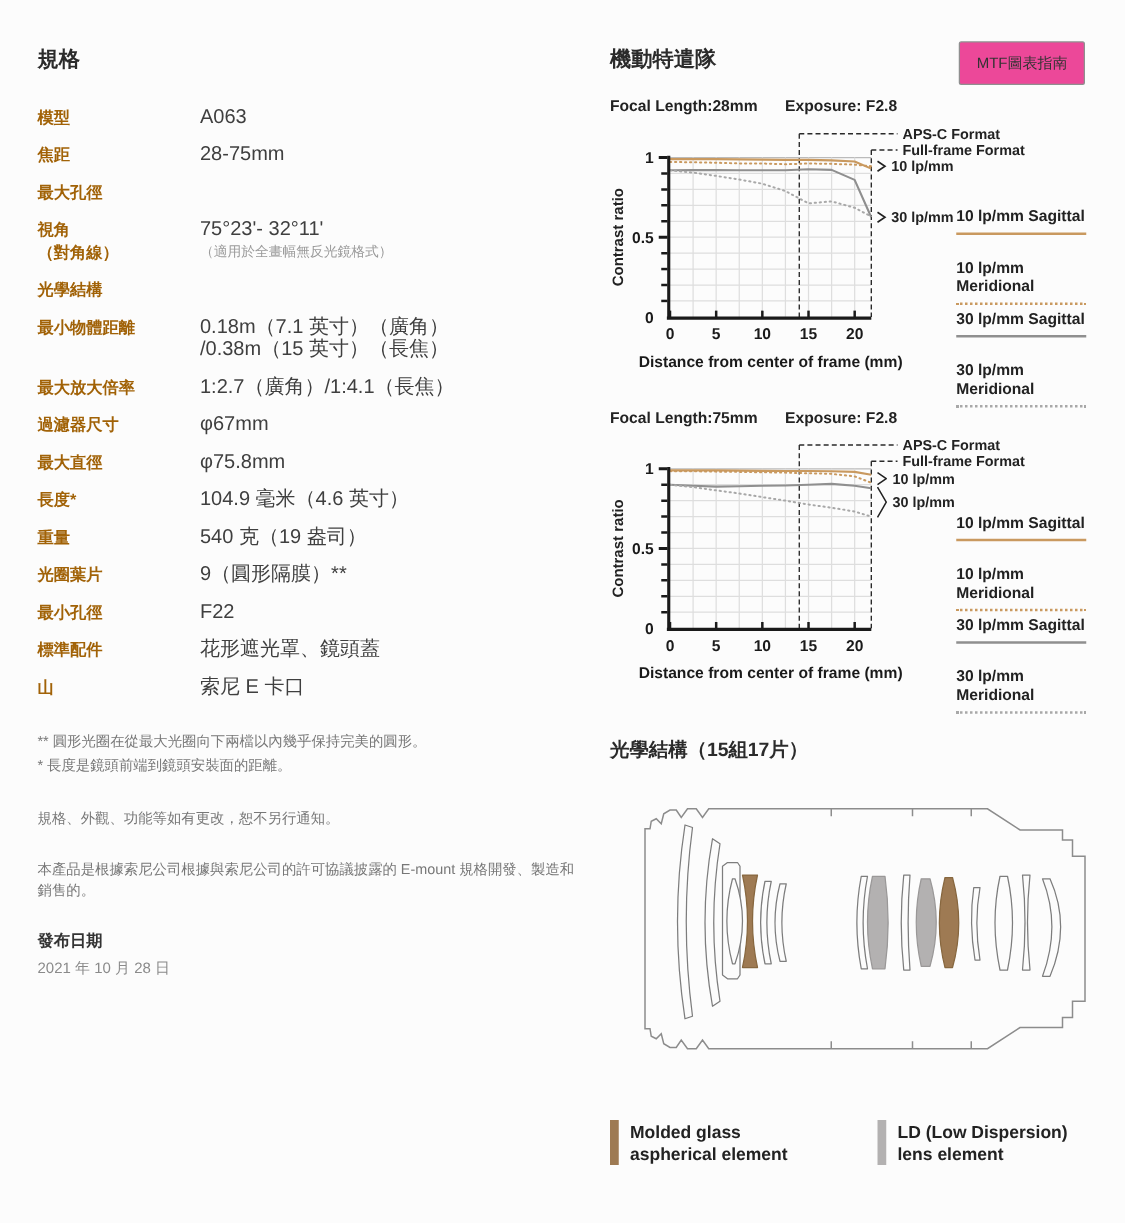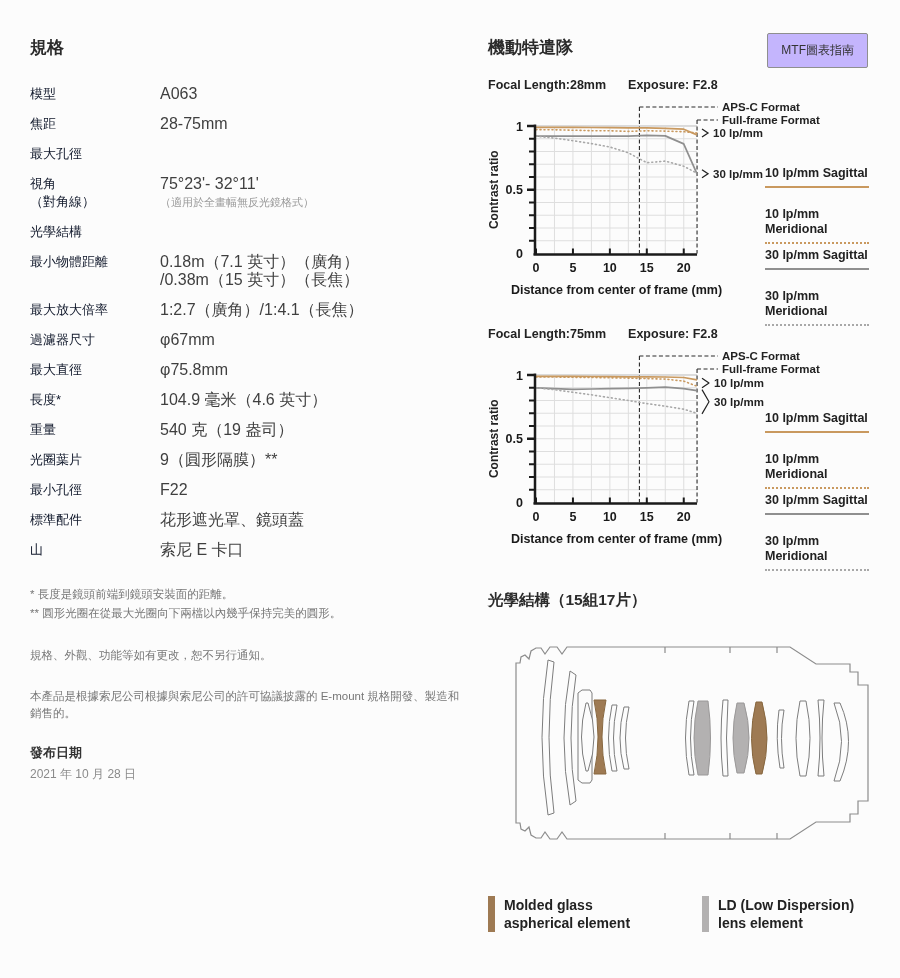--- a/index.html
+++ b/index.html
@@ -4,34 +4,34 @@
 <style>
   * { margin:0; padding:0; box-sizing:border-box; }
   html,body { width:900px; height:978px; background:#fcfcfc; font-family:"Liberation Sans","DejaVu Sans",sans-serif; color:#333; }
   .page { position:relative; width:900px; height:978px; overflow:hidden; }
   .pre { white-space:pre-line; }
 
   
   .left-col { position:absolute; left:30px; top:36px; width:430px; }
   .left-col h2 { font-size:17px; font-weight:bold; color:#2b2b2b; margin-bottom:26px; }
   .spec-row { display:flex; margin-bottom:12px; }
-  .spec-label { width:130px; flex:0 0 130px; font-size:13px; font-weight:normal; color:#0f172a; line-height:18px; }
+  .spec-label { width:130px; flex:0 0 130px; font-size:13px; font-weight:bold; color:#a16207; line-height:18px; }
   .spec-valwrap { flex:1; }
   .spec-value { font-size:16px; color:#3f3f3f; line-height:18px; }
   .spec-note { font-size:11px; color:#9a9a9a; line-height:16px; margin-top:1px; }
   .footnotes { margin-top:26px; font-size:11.5px; color:#777; line-height:19px; }
   .notes p { margin-top:24px; font-size:11.5px; color:#777; line-height:17px; }
   .release { margin-top:22px; }
   .release-label { font-size:13px; font-weight:bold; color:#333; }
   .release-date { font-size:12px; color:#8a8a8a; margin-top:4px; }
 
   
   .right-col { position:absolute; left:488px; top:0; width:382px; height:978px; }
   .right-col h2 { position:absolute; left:0; top:36px; font-size:17px; font-weight:bold; color:#2b2b2b; }
-  .mtf-guide { position:absolute; right:2px; top:33px; background:#c4b5fd; border:1px solid #8f8f8f; border-radius:2px; color:#333; font-size:12px; padding:8px 13px; font-family:inherit; cursor:pointer; }
+  .mtf-guide { position:absolute; right:2px; top:33px; background:#ec4899; border:1px solid #8f8f8f; border-radius:2px; color:#333; font-size:12px; padding:8px 13px; font-family:inherit; cursor:pointer; }
   .chart-title { position:absolute; left:0; font-size:12.5px; font-weight:bold; color:#222; }
   .chart-title .sp { display:inline-block; width:22px; }
   .chart-svg { position:absolute; left:0; width:382px; height:200px; }
   svg text { font-family:"Liberation Sans","DejaVu Sans",sans-serif; }
 
   .legend-col { position:absolute; left:277px; width:104px; }
   .mtf-legend-entry { height:41px; }
   .mtf-legend-entry .lbl { font-size:12.5px; font-weight:bold; color:#222; line-height:15px; }
   .mtf-legend-entry .smp { margin-top:5px; height:0; }
 
@@ -133,22 +133,22 @@
           </div>
         </div>
         <div class="spec-row">
           <div class="spec-label pre">山</div>
           <div class="spec-valwrap">
             <div class="spec-value pre">索尼 E 卡口</div>
           </div>
         </div>
       </div>
     <div class="footnotes" id="footnotes">
+        <div>** 圓形光圈在從最大光圈向下兩檔以內幾乎保持完美的圓形。</div>
         <div>* 長度是鏡頭前端到鏡頭安裝面的距離。</div>
-        <div>** 圓形光圈在從最大光圈向下兩檔以內幾乎保持完美的圓形。</div>
       </div>
     <div class="notes" id="notes">
         <p>規格、外觀、功能等如有更改，恕不另行通知。</p>
         <p>本產品是根據索尼公司根據與索尼公司的許可協議披露的 E-mount 規格開發、製造和銷售的。</p>
       </div>
     <div class="release">
       <div class="release-label">發布日期</div>
       <div class="release-date">2021 年 10 月 28 日</div>
     </div>
   </div>

